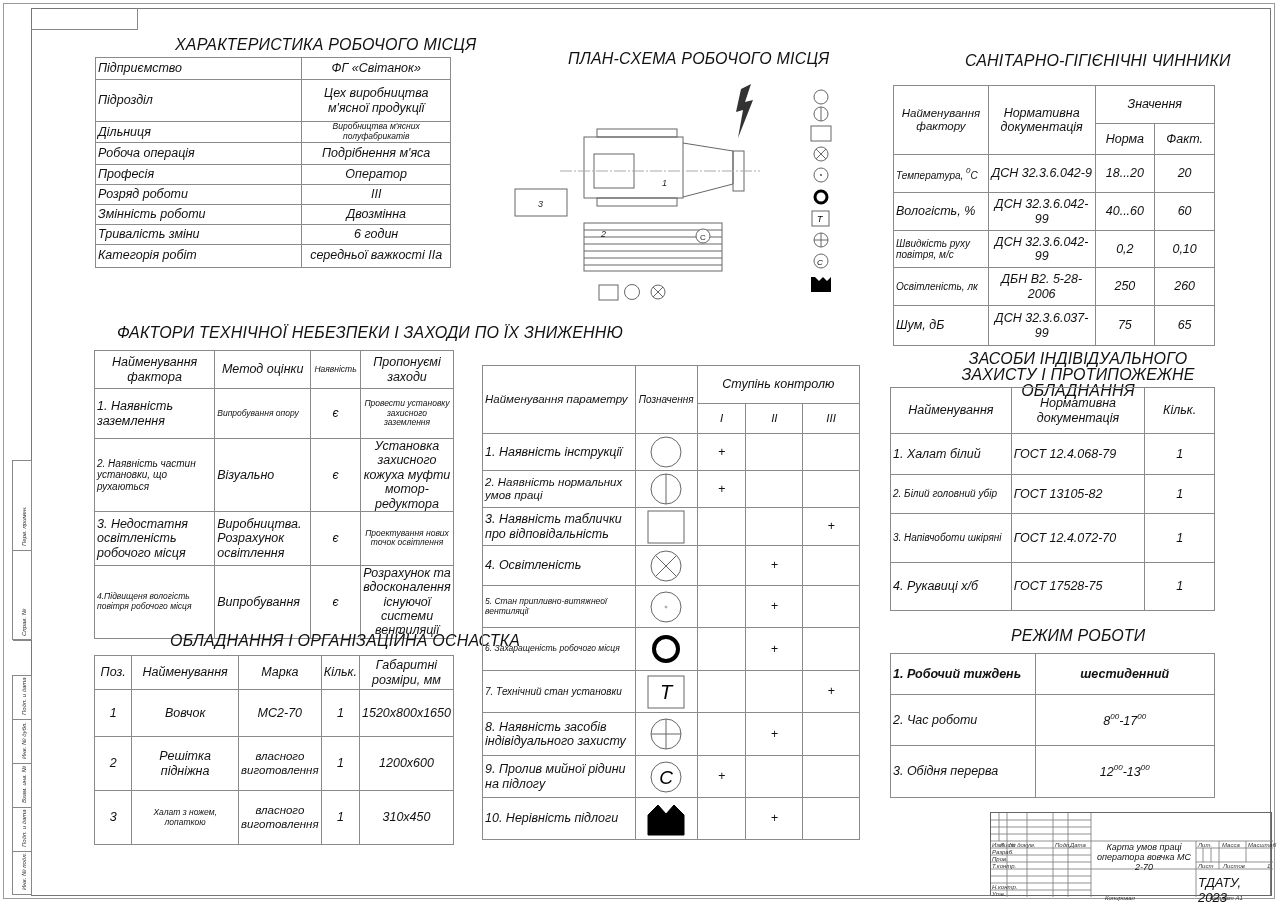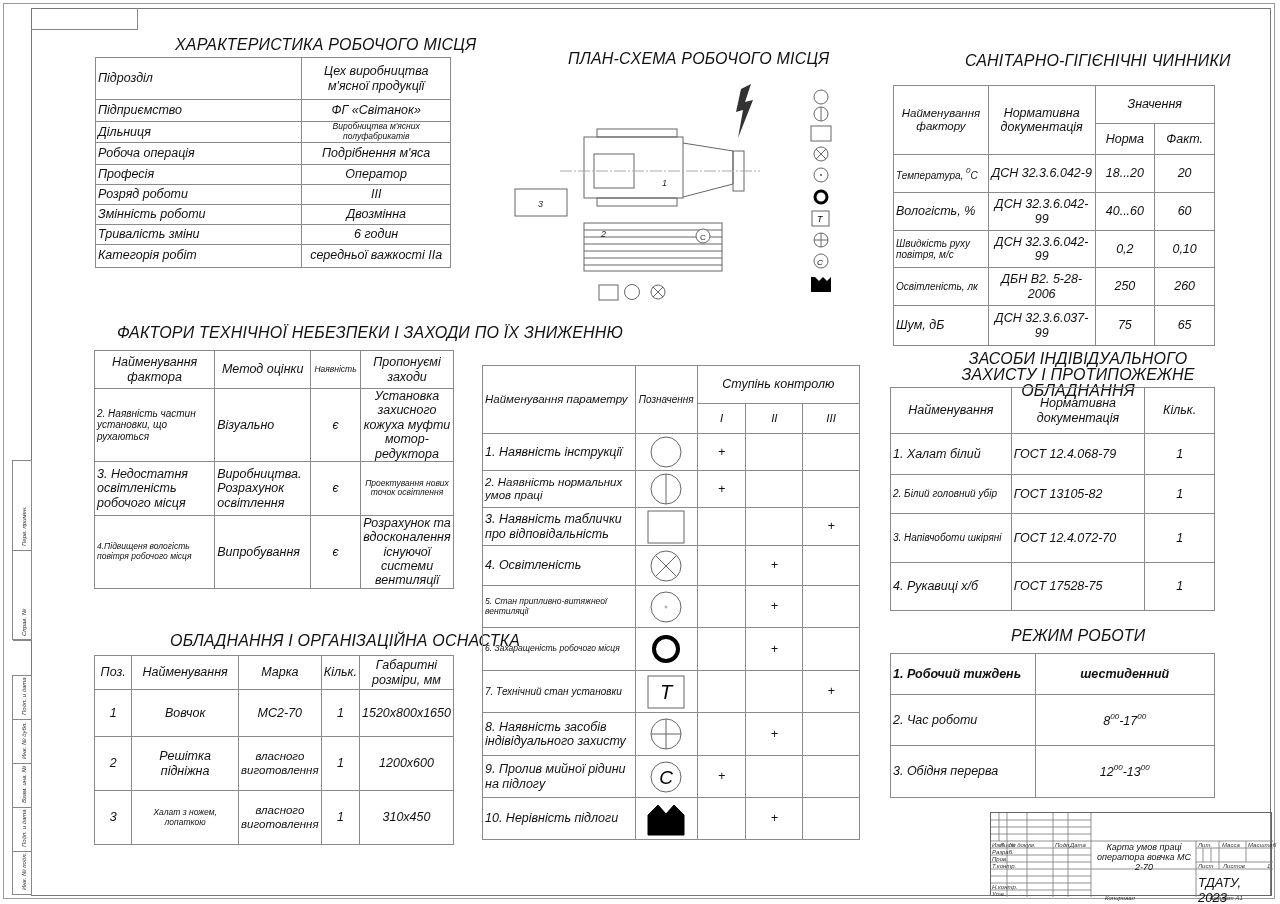--- a/index.html
+++ b/index.html
@@ -61,27 +61,27 @@
     </div>
 </div>
 
 <div class="abs title" style="left:175px;top:36px;">ХАРАКТЕРИСТИКА РОБОЧОГО МІСЦЯ</div>
 <table class="t" style="left:95px;top:57px;width:356px;">
   <colgroup>
       <col style="width:207px">
       <col style="width:149px">
     </colgroup>
   <tbody id="wp-body">
+      <tr style="height: 22px;">
+        <td class="l">Підприємство</td>
+        <td class="c">ФГ «Світанок»</td>
+      </tr>
       <tr style="height: 42px;">
         <td class="l">Підрозділ</td>
         <td class="c">Цех виробництва м'ясної продукції</td>
-      </tr>
-      <tr style="height: 22px;">
-        <td class="l">Підприємство</td>
-        <td class="c">ФГ «Світанок»</td>
       </tr>
       <tr style="height: 20px;">
         <td class="l">Дільниця</td>
         <td class="c xs">Виробництва м'ясних полуфабрикатів</td>
       </tr>
       <tr style="height: 22px;">
         <td class="l">Робоча операція</td>
         <td class="c">Подрібнення м'яса</td>
       </tr>
       <tr style="height: 20px;">
@@ -226,20 +226,26 @@
       <col style="width:50px">
       <col style="width:93px">
     </colgroup>
   <tbody id="hz-body">
     <tr style="height:38px">
       <td class="c">Найменування фактора</td>
       <td class="c">Метод оцінки</td>
       <td class="c xs">Наявність</td>
       <td class="c">Пропонуємі заходи</td>
     </tr>
+  <tr style="height: 50px;">
+        <td class="l">1. Наявність заземлення</td>
+        <td class="l xs">Випробування опору</td>
+        <td class="c">є</td>
+        <td class="c xs">Провести установку захисного заземлення</td>
+      </tr>
       <tr style="height: 59px;">
         <td class="l sm">2. Наявність частин установки, що рухаються</td>
         <td class="l">Візуально</td>
         <td class="c">є</td>
         <td class="c">Установка захисного кожуха муфти мотор-редуктора</td>
       </tr>
       <tr style="height: 54px;">
         <td class="l">3. Недостатня освітленість робочого місця</td>
         <td class="l">Виробництва. Розрахунок освітлення</td>
         <td class="c">є</td>

